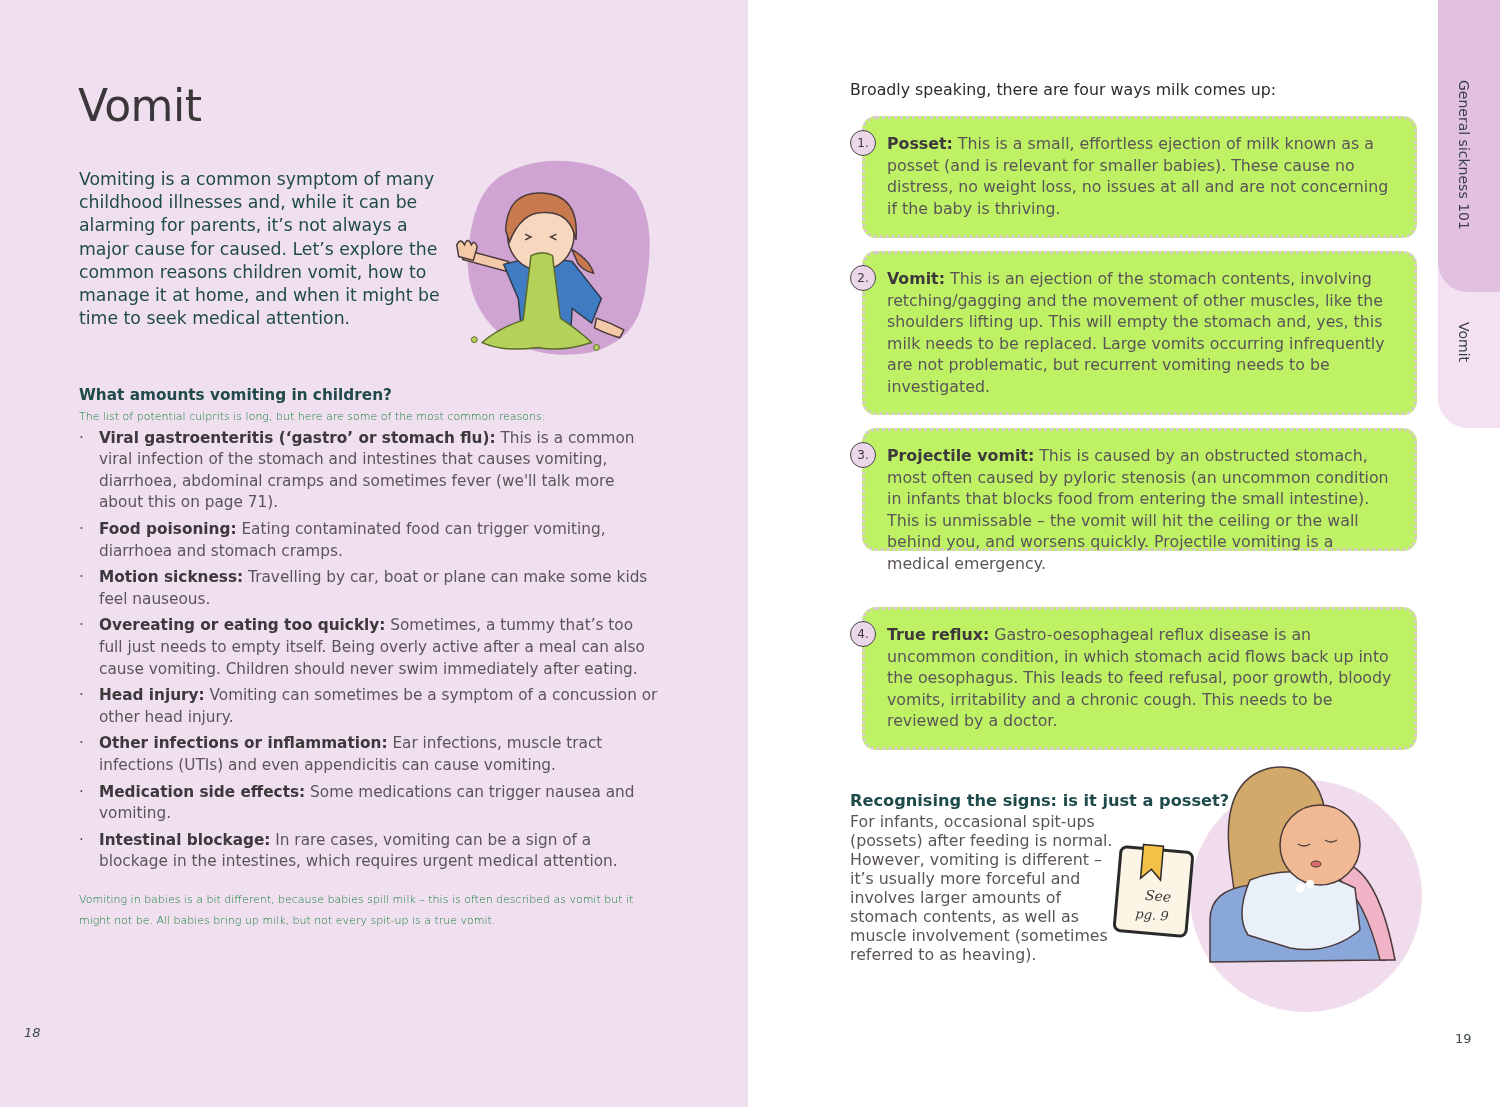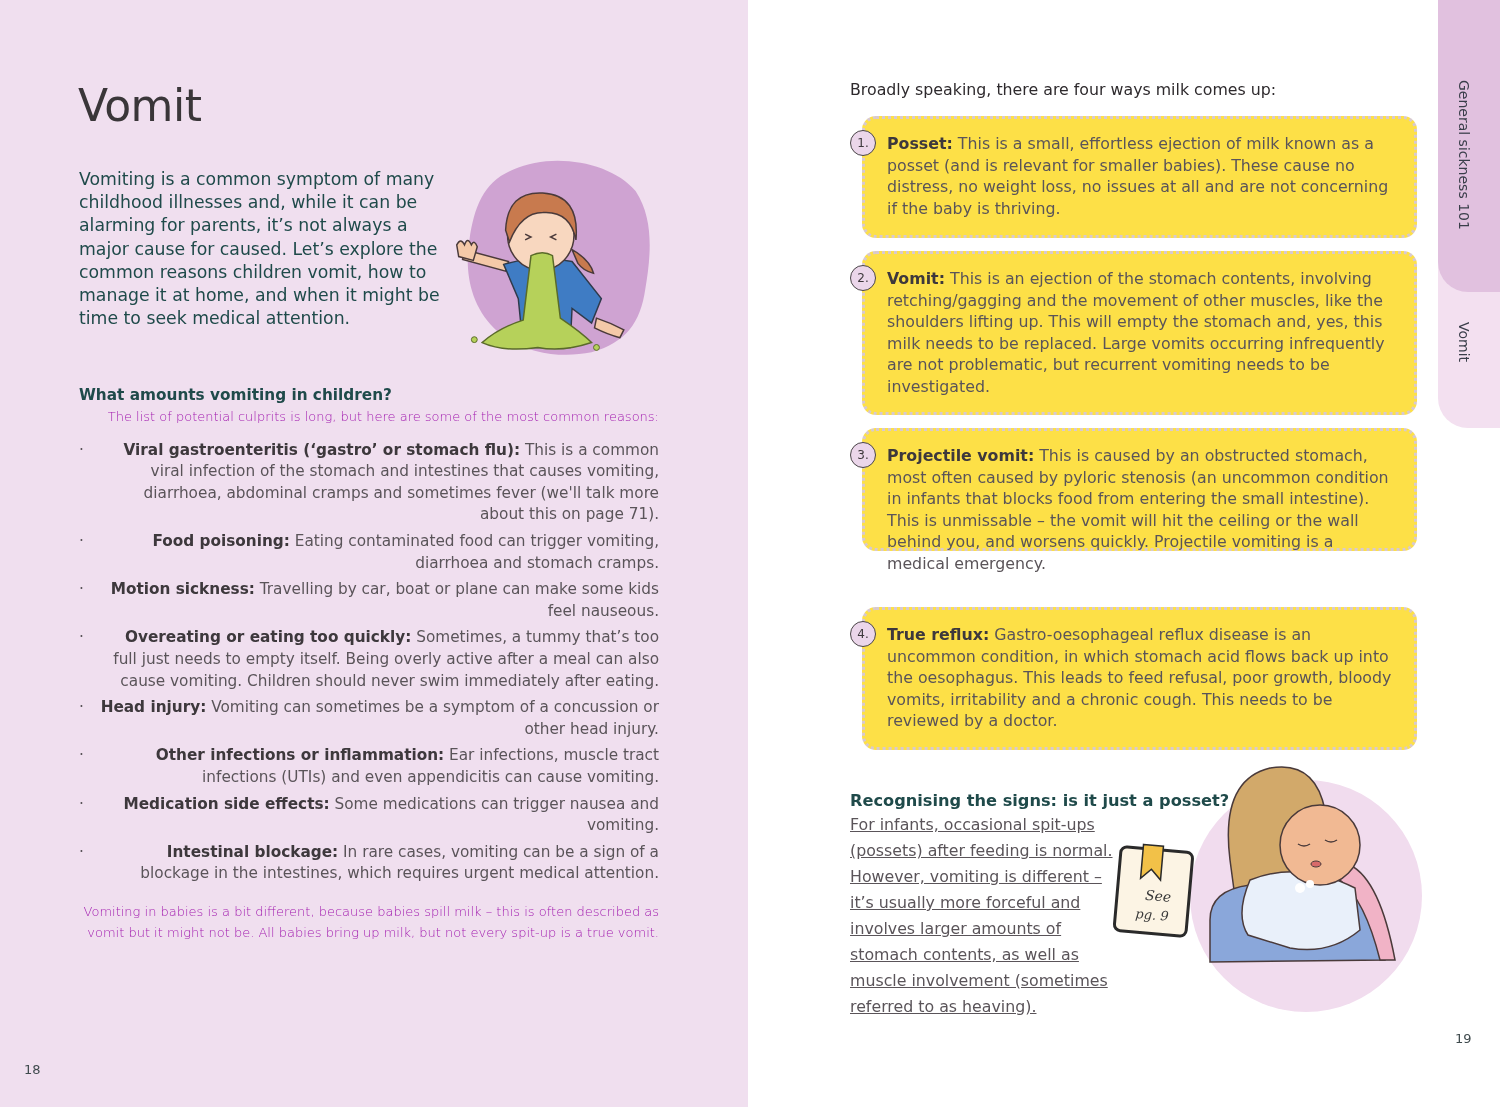--- a/index.html
+++ b/index.html
@@ -22,54 +22,54 @@
   .intro {
     position: absolute; left: 79px; top: 168px; width: 370px;
     font-size: 17.3px; line-height: 23.2px; color: #1f4a4a; font-weight: 500;
   }
 
   .illu-girl { position: absolute; left: 445px; top: 152px; width: 215px; height: 215px; }
   .illu-baby { position: absolute; left: 1110px; top: 760px; width: 320px; height: 260px; }
 
   .causes { position: absolute; left: 79px; top: 385px; width: 580px; }
   .sub-heading { font-size: 15.3px; color: #1f4a4a; line-height: 21px; }
-  .para { font-size: 13px; line-height: 21.6px; color: #a21caf; font-weight: 300; text-align: right; }
-  .bullets { list-style: none; margin-top: 12px; text-align: right; }
+  .para { font-size: 11px; line-height: 21.6px; color: #15803d; font-weight: 300; }
+  .bullets { list-style: none; margin-top: 0; }
   .bullets li {
     position: relative; padding-left: 20px; font-size: 15.3px; line-height: 21.6px;
     color: #5a5459; margin-bottom: 5px;
   }
   .bullets li::before {
     content: "·"; position: absolute; left: 0; top: 0; color: #5a5459;
   }
   .bullets li b { color: #3d383c; font-weight: 600; }
   .closing { margin-top: 16px; }
 
   .page-num { position: absolute; font-size: 13px; color: #3f4a4d; }
 
   .right-lead {
     position: absolute; left: 850px; top: 80px;
     font-size: 15.8px; color: #2e2a2d;
   }
   .box {
     position: absolute; left: 862px; width: 555px;
-    background: #fde047; border: 3px dotted #d8c9cf; border-radius: 14px;
+    background: #bef264; border: 3px dotted #d8c9cf; border-radius: 14px;
     padding: 14px 18px 14px 22px;
   }
   .box-text { font-size: 15.8px; line-height: 21.6px; color: #5a5459; }
   .box-text b { color: #3d383c; font-weight: 600; }
   .num-badge {
     position: absolute; width: 26px; height: 26px; border-radius: 50%;
     background: #ebd6ea; border: 1.5px solid #4a4548;
     font-size: 12px; color: #3d383c; display: flex; align-items: center; justify-content: center;
   }
 
   .signs { position: absolute; left: 850px; top: 790px; width: 360px; }
   .signs-heading { font-size: 16.2px; color: #1f4a4a; line-height: 22px; white-space: nowrap; }
-  .signs-text { font-size: 15.8px; line-height: 26px; color: #5a5459; width: 270px; text-decoration: underline; }
+  .signs-text { font-size: 15.8px; line-height: 19px; color: #5a5459; width: 270px; }
 
   .side-tabs { position: absolute; right: 0; top: 0; width: 62px; height: 430px; }
   .tab-outer {
     position: absolute; right: 0; top: 0; width: 62px; height: 428px;
     background: #f3e0f0; border-bottom-left-radius: 30px;
   }
   .tab-inner {
     position: absolute; right: 0; top: 0; width: 62px; height: 292px;
     background: #e1c1df; border-bottom-left-radius: 30px;
   }
@@ -114,21 +114,21 @@
       <li><b>Motion sickness:</b><span> Travelling by car, boat or plane can make some kids feel nauseous.</span></li>
       <li><b>Overeating or eating too quickly:</b><span> Sometimes, a tummy that’s too full just needs to empty itself. Being overly active after a meal can also cause vomiting. Children should never swim immediately after eating.</span></li>
       <li><b>Head injury:</b><span> Vomiting can sometimes be a symptom of a concussion or other head injury.</span></li>
       <li><b>Other infections or inflammation:</b><span> Ear infections, muscle tract infections (UTIs) and even appendicitis can cause vomiting.</span></li>
       <li><b>Medication side effects:</b><span> Some medications can trigger nausea and vomiting.</span></li>
       <li><b>Intestinal blockage:</b><span> In rare cases, vomiting can be a sign of a blockage in the intestines, which requires urgent medical attention.</span></li>
     </ul>
     <p class="para closing">Vomiting in babies is a bit different, because babies spill milk – this is often described as vomit but it might not be. All babies bring up milk, but not every spit-up is a true vomit.</p>
   </div>
 
-  <div class="page-num" style="left:24px; top:1062px;">18</div>
+  <div class="page-num" style="left:24px; top:1025px;font-style:italic;">18</div>
 </div>
 
 <div class="page-right"></div>
 
 <p class="right-lead">Broadly speaking, there are four ways milk comes up:</p>
 
 <div class="box" style="top:116px; height:122px;">
   <p class="box-text"><b>Posset:</b><span> This is a small, effortless ejection of milk known as a posset (and is relevant for smaller babies). These cause no distress, no weight loss, no issues at all and are not concerning if the baby is thriving.</span></p>
 </div>
 <div class="num-badge" style="left:850px; top:130px;">1.</div>

